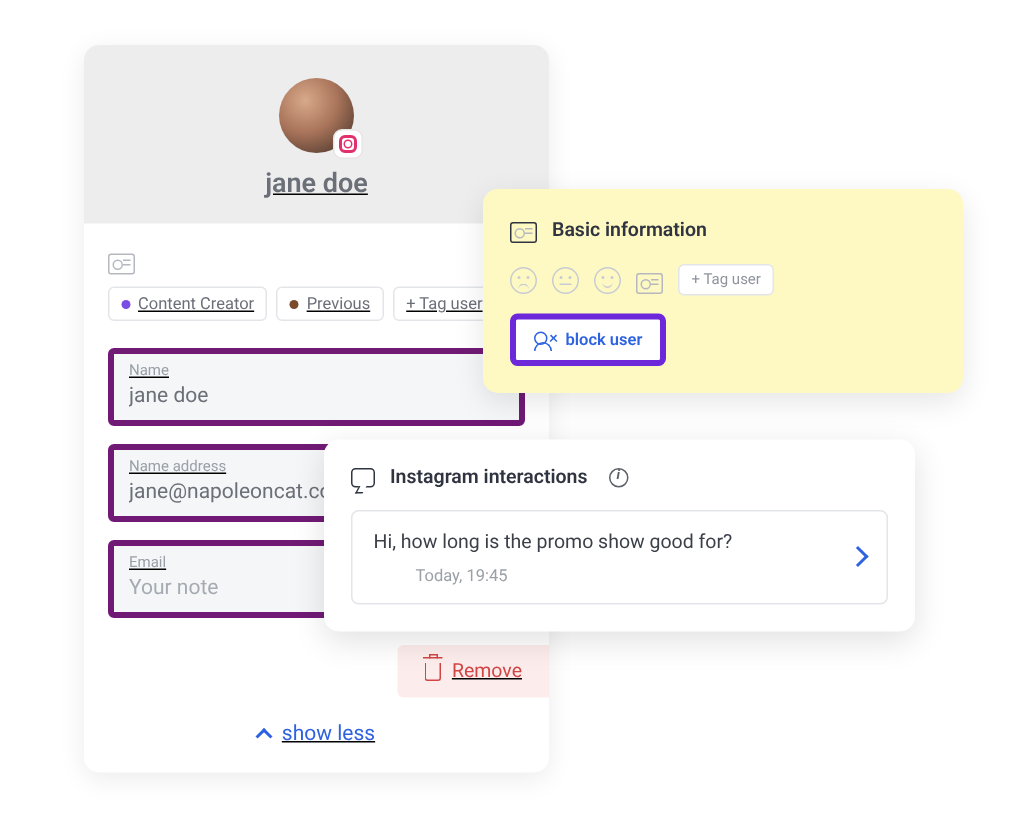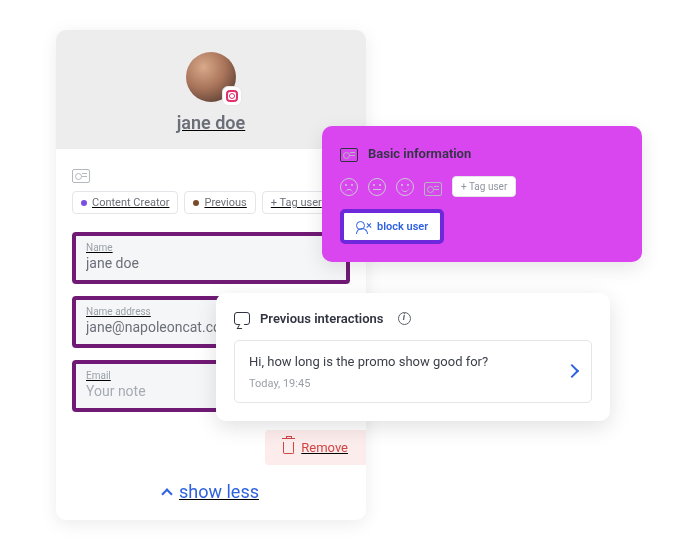--- a/index.html
+++ b/index.html
@@ -115,36 +115,36 @@
     content:""; position:absolute; top:-4px; left:-2px; right:-2px;
     height: 1.4px; background:#d24545;
   }
   .trash-icon::after {
     content:""; position:absolute; top:-6px; left:2px; width:4px; height:2px;
     border:1.4px solid #d24545; border-bottom:none;
   }
 
   .show-less {
     text-align: center; padding: 16px 0 18px 0;
-    color: #2e62e0; font-size: 18px;
+    color: #2e62e0; font-size: 14px;
     display: flex; justify-content: center; align-items: center; gap: 8px;
     cursor: pointer;
   }
   .chevron-up {
     width: 8px; height: 8px; border-left: 2px solid #2e62e0;
     border-top: 2px solid #2e62e0; transform: rotate(45deg);
     margin-top: 4px;
   }
 
   
   .basic-card {
     position: absolute;
     left: 322px; top: 126px;
     width: 320px;
-    background: #d946ef; border-radius: 10px;
+    background: #fef9c3; border-radius: 10px;
     box-shadow: 0 6px 20px rgba(0,0,0,0.10);
     padding: 18px;
   }
   .card-title-row {
     display: flex; align-items: center; gap: 10px;
     font-size: 13px; font-weight: 600; color: #2f3440;
   }
   .sentiment-row {
     display: flex; align-items: center; gap: 10px;
     margin-top: 14px;
@@ -228,21 +228,21 @@
   }
 
   .interaction-item {
     margin-top: 14px;
     border: 1px solid #e3e5e9; border-radius: 5px;
     padding: 12px 14px;
     display: flex; align-items: center; justify-content: space-between;
     gap: 12px; cursor: pointer;
   }
   .interaction-text { font-size: 13px; color: #3b3f48; line-height: 1.35; max-width: 240px; }
-  .interaction-time { font-size: 11px; color: #9aa0a8; margin-top: 6px; }
+  .interaction-time { font-size: 11px; color: #9aa0a8; margin-top: 6px; margin-left: 28px; }
   .chevron-right {
     width: 10px; height: 10px;
     border-top: 2.5px solid #2e62e0;
     border-right: 2.5px solid #2e62e0;
     transform: rotate(45deg);
   }
 </style>
 </head>
 <body>
 
@@ -322,21 +322,21 @@
     <span class="block-icon">
         <span class="block-x"></span>
       </span>
     <span>block user</span>
   </button>
 </div>
 
 <div class="interactions-card">
   <div class="card-title-row">
     <span class="speech-icon"></span>
-    <span>Previous interactions</span>
+    <span>Instagram interactions</span>
     <span class="info-icon"></span>
   </div>
   <div class="interaction-item">
     <div>
       <div class="interaction-text">Hi, how long is the promo show good for?</div>
       <div class="interaction-time">Today, 19:45</div>
     </div>
     <span class="chevron-right"></span>
   </div>
 </div>

